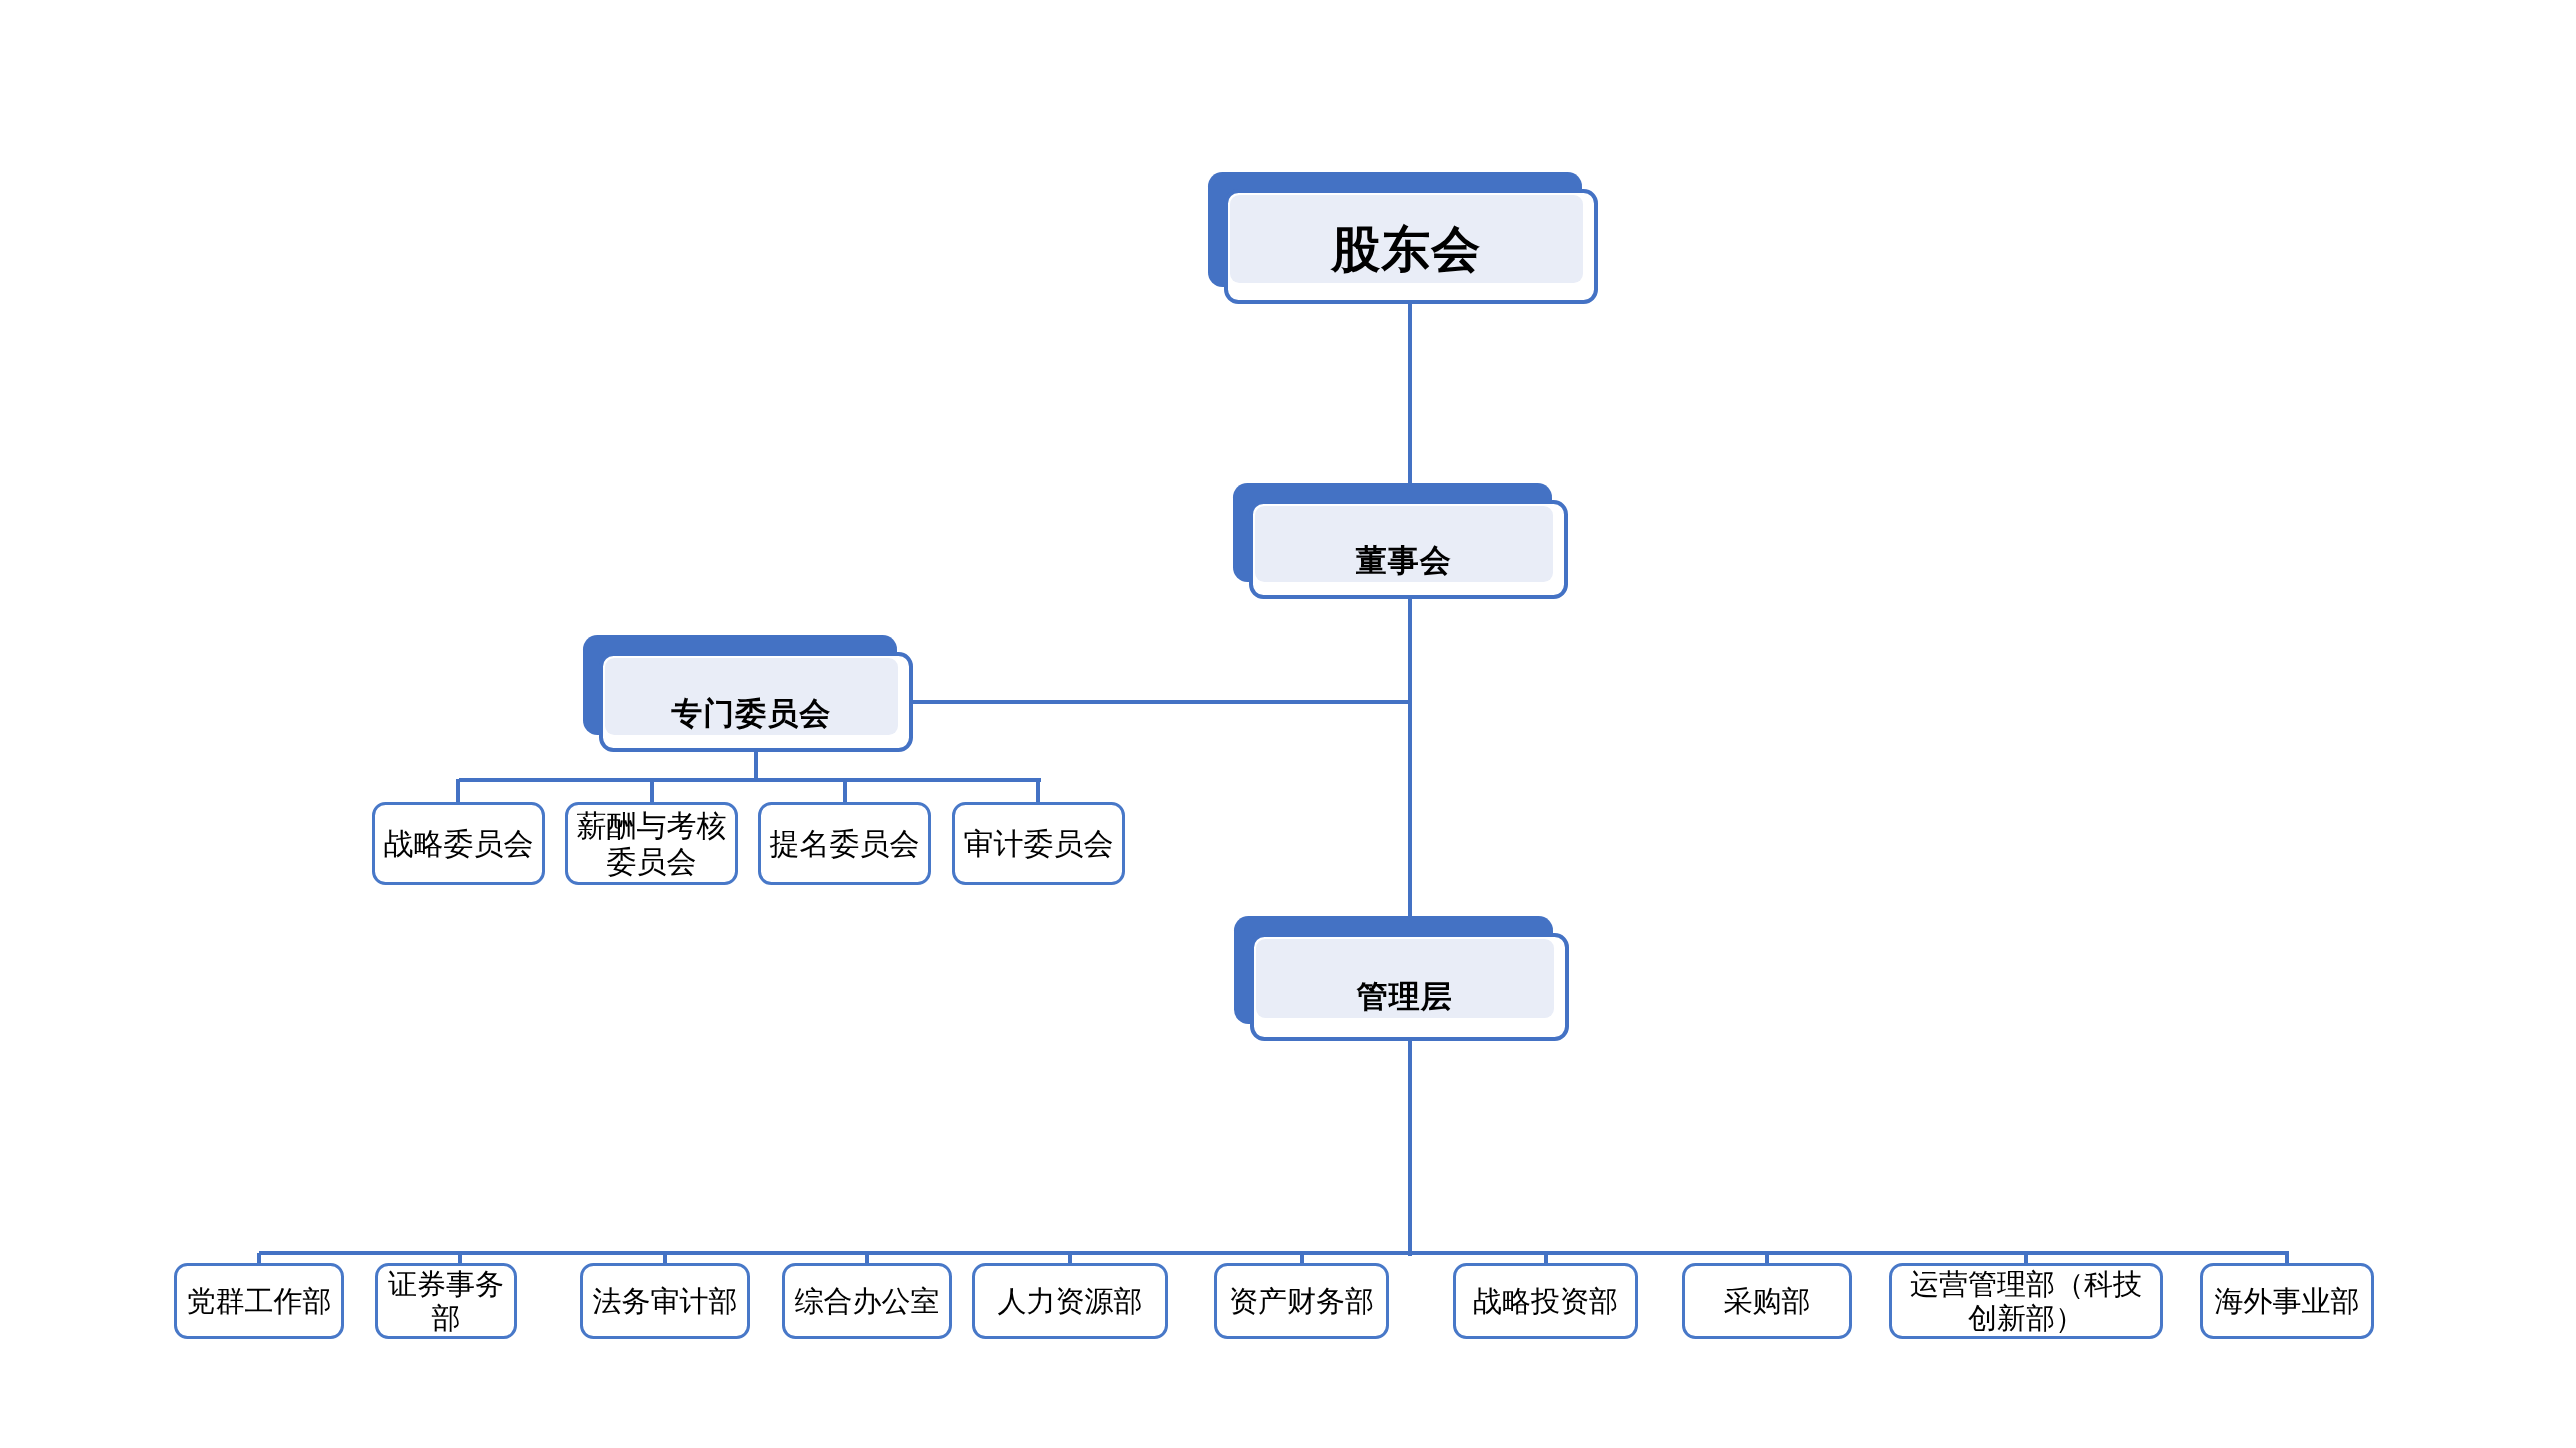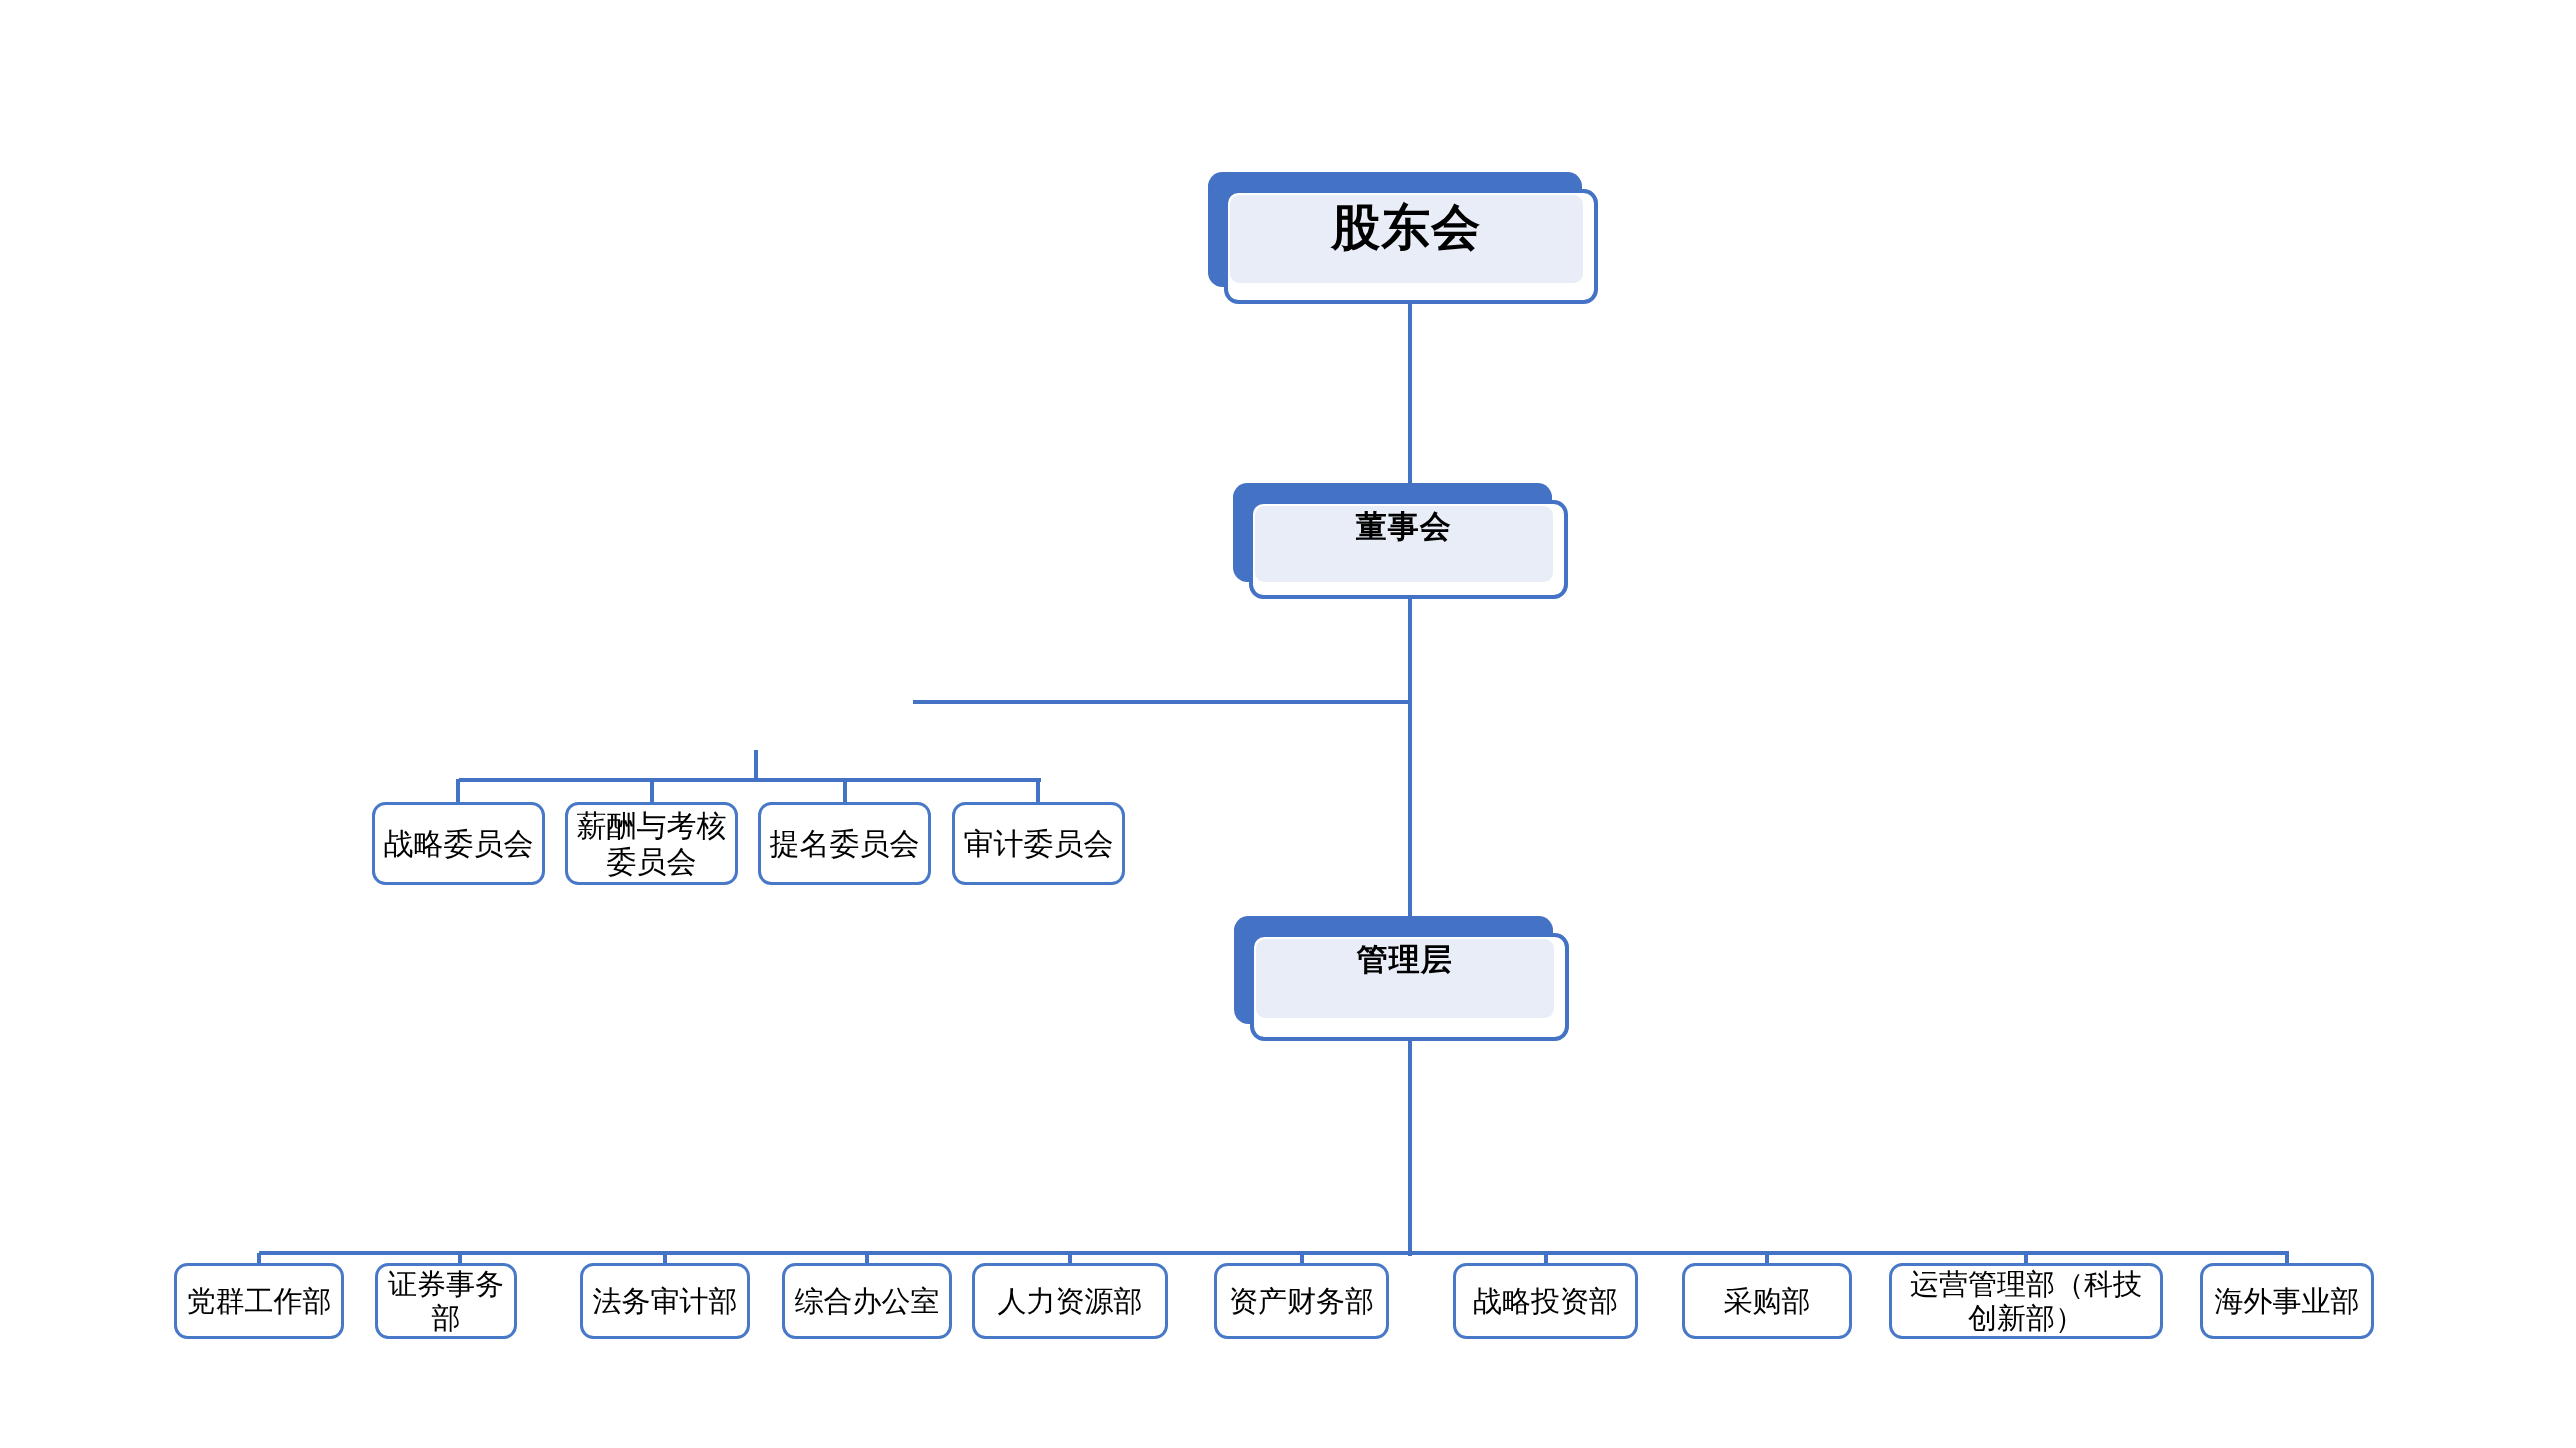--- a/index.html
+++ b/index.html
@@ -18,21 +18,21 @@
   .line.h{height:4.1px;}
 
   
   .node{position:absolute;}
   .node .shadow{position:absolute;left:-16.5px;top:-17.5px;width:100%;height:100%;
     background:var(--accent);border-radius:14.4px;}
   .node .box{position:absolute;left:0;top:0;width:100%;height:100%;box-sizing:border-box;
     background:#ffffff;border:4.1px solid var(--accent);border-radius:14.4px;}
   .node .fillarea{position:absolute;left:6.2px;top:6.2px;right:15.5px;bottom:20.6px;
     background:var(--fill);border-radius:9.3px;
-    display:flex;align-items:flex-start;justify-content:center;}
+    display:flex;align-items:flex-end;justify-content:center;}
   .node .lbl{font-weight:700;color:var(--text);font-size:31px;letter-spacing:1px;white-space:nowrap;}
   .node .lbl.big{font-size:49px;}
 
   
   .leaf{position:absolute;box-sizing:border-box;background:#ffffff;
     border:3.6px solid var(--leaf-border);border-radius:13.4px;
     display:flex;align-items:center;justify-content:center;
     text-align:center;color:var(--text);padding:0 4.1px;}
   .leaf span{font-size:30px;line-height:1.18;}
   .leaf.dept span{font-size:29px;}
@@ -76,20 +76,27 @@
   </div>
 
   <div class="node" style="left:1249px;top:500px;width:319px;height:99px">
     <div class="shadow"></div>
     <div class="box"></div>
     <div class="fillarea" style="bottom:17.5px;">
       <span class="lbl">董事会</span>
     </div>
   </div>
 
+  <div class="node" style="left:599px;top:652px;width:314px;height:100px">
+    <div class="shadow"></div>
+    <div class="box"></div>
+    <div class="fillarea" style="bottom:17.5px;">
+      <span class="lbl">专门委员会</span>
+    </div>
+  </div>
 
   <div class="leaf" style="left:372px;top:802px;width:173px;height:83px">
     <span>战略委员会</span>
   </div>
   <div class="leaf" style="left:565px;top:802px;width:173px;height:83px">
     <span>薪酬与考核委员会</span>
   </div>
   <div class="leaf" style="left:758px;top:802px;width:173px;height:83px">
     <span>提名委员会</span>
   </div>

